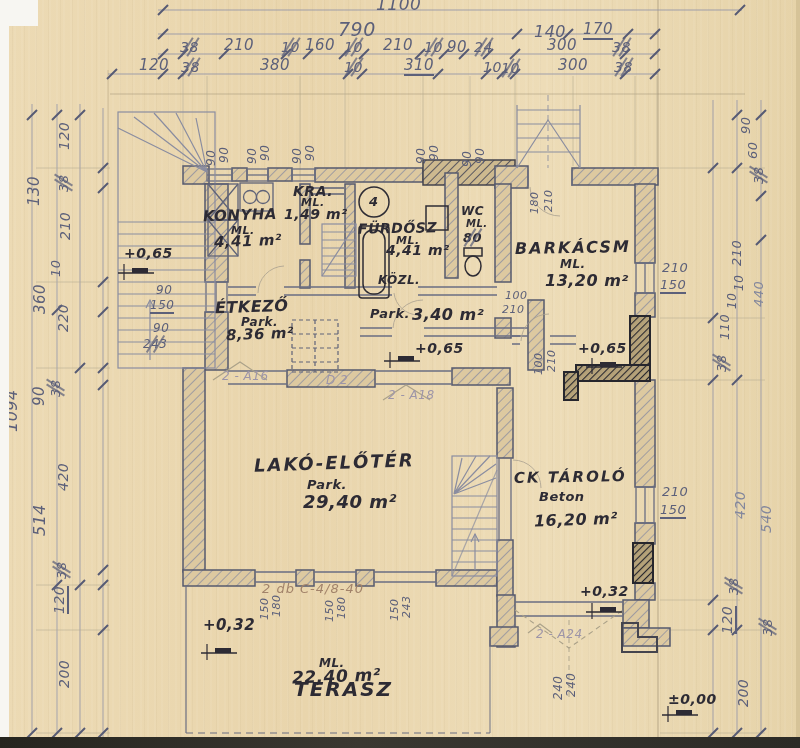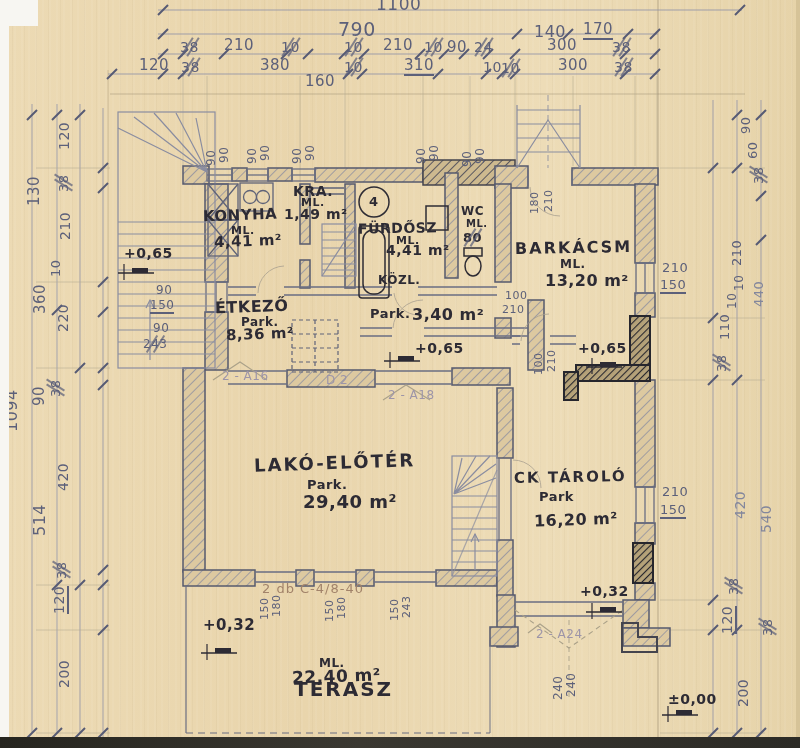--- a/index.html
+++ b/index.html
@@ -3,20 +3,21 @@
 <meta charset="utf-8">
 <style>
   html,body{margin:0;padding:0;background:#888;}
   .paper{
     position:relative;width:800px;height:748px;overflow:hidden;
     font-family:"DejaVu Sans",sans-serif;
     background:
       repeating-linear-gradient(90deg, rgba(255,255,255,.055) 0 2px, rgba(255,255,255,0) 2px 7px),
       repeating-linear-gradient(90deg, rgba(142,116,70,.05) 0 1px, rgba(0,0,0,0) 1px 12px),
       linear-gradient(90deg,#ecdab4 0%,#e9d5ac 38%,#eddcb7 68%,#e6d3a9 100%);
+    font-style: italic;
   }
   svg{position:absolute;left:0;top:0;}
   .lbl{position:absolute;white-space:nowrap;line-height:1;letter-spacing:.5px;}
   .pencil{color:#5c607a;}
   .pencil2{color:#83879c;}
   .ink{color:#2d2b34;font-weight:600;}
   .faint{color:#9d95a8;}
   .note{color:#a2836a;}
   .rot{transform-origin:0 0;transform:rotate(-90deg);}
   .crossed::before,.crossed::after{
@@ -359,21 +360,21 @@
   </svg>
 
   <div class="lbl pencil" style="left:376px;top:-4px;font-size:17px;">1100</div>
   <div class="lbl pencil" style="left:338px;top:20px;font-size:19px;">790</div>
   <div class="lbl pencil" style="left:534px;top:24px;font-size:16px;">140</div>
   <div class="lbl pencil u" style="left:583px;top:22px;font-size:15px;">170</div>
 
   <div class="lbl pencil crossed" style="left:180px;top:40px;font-size:14px;">38</div>
   <div class="lbl pencil" style="left:224px;top:38px;font-size:15px;">210</div>
   <div class="lbl pencil crossed" style="left:281px;top:40px;font-size:14px;">10</div>
-  <div class="lbl pencil" style="left:305px;top:38px;font-size:15px;margin-top:36px;">160</div>
+  <div class="lbl pencil" style="left:305px;top:38px;font-size:15px;">160</div>
   <div class="lbl pencil crossed" style="left:344px;top:40px;font-size:14px;">10</div>
   <div class="lbl pencil" style="left:383px;top:38px;font-size:15px;">210</div>
   <div class="lbl pencil crossed" style="left:424px;top:40px;font-size:14px;">10</div>
   <div class="lbl pencil" style="left:447px;top:40px;font-size:15px;">90</div>
   <div class="lbl pencil crossed" style="left:474px;top:40px;font-size:14px;">24</div>
   <div class="lbl pencil" style="left:547px;top:38px;font-size:15px;">300</div>
   <div class="lbl pencil crossed" style="left:612px;top:40px;font-size:14px;">38</div>
 
   <div class="lbl pencil" style="left:139px;top:58px;font-size:15px;">120</div>
   <div class="lbl pencil crossed" style="left:181px;top:60px;font-size:14px;">38</div>
@@ -477,21 +478,21 @@
 
   <div class="lbl ink" style="left:515px;top:240px;font-size:16px;letter-spacing:2px;transform:rotate(-1deg);">BARKÁCSM</div>
   <div class="lbl ink" style="left:560px;top:258px;font-size:12px;">ML.</div>
   <div class="lbl ink" style="left:545px;top:273px;font-size:16px;">13,20 m²</div>
 
   <div class="lbl ink" style="left:254px;top:454px;font-size:18px;letter-spacing:2px;transform:rotate(-2deg);">LAKÓ-ELŐTÉR</div>
   <div class="lbl ink" style="left:307px;top:478px;font-size:13px;">Park.</div>
   <div class="lbl ink" style="left:303px;top:493px;font-size:18px;">29,40 m²</div>
 
   <div class="lbl ink" style="left:514px;top:470px;font-size:15px;letter-spacing:2px;transform:rotate(-1deg);">CK TÁROLÓ</div>
-  <div class="lbl ink" style="left:539px;top:490px;font-size:13px;">Park</div>
+  <div class="lbl ink" style="left:539px;top:490px;font-size:13px;">Beton</div>
   <div class="lbl ink" style="left:534px;top:512px;font-size:16px;transform:rotate(-2deg);">16,20 m²</div>
 
   <div class="lbl ink" style="left:294px;top:679px;font-size:20px;letter-spacing:2px;">TERASZ</div>
   <div class="lbl ink" style="left:319px;top:657px;font-size:12px;">ML.</div>
   <div class="lbl ink" style="left:292px;top:668px;font-size:17px;transform:rotate(-2deg);">22,40 m²</div>
 
   <div class="lbl ink" style="left:124px;top:246px;font-size:14px;">+0,65</div>
   <div class="lbl ink" style="left:415px;top:341px;font-size:14px;">+0,65</div>
   <div class="lbl ink" style="left:578px;top:341px;font-size:14px;">+0,65</div>
   <div class="lbl ink" style="left:580px;top:584px;font-size:14px;">+0,32</div>

